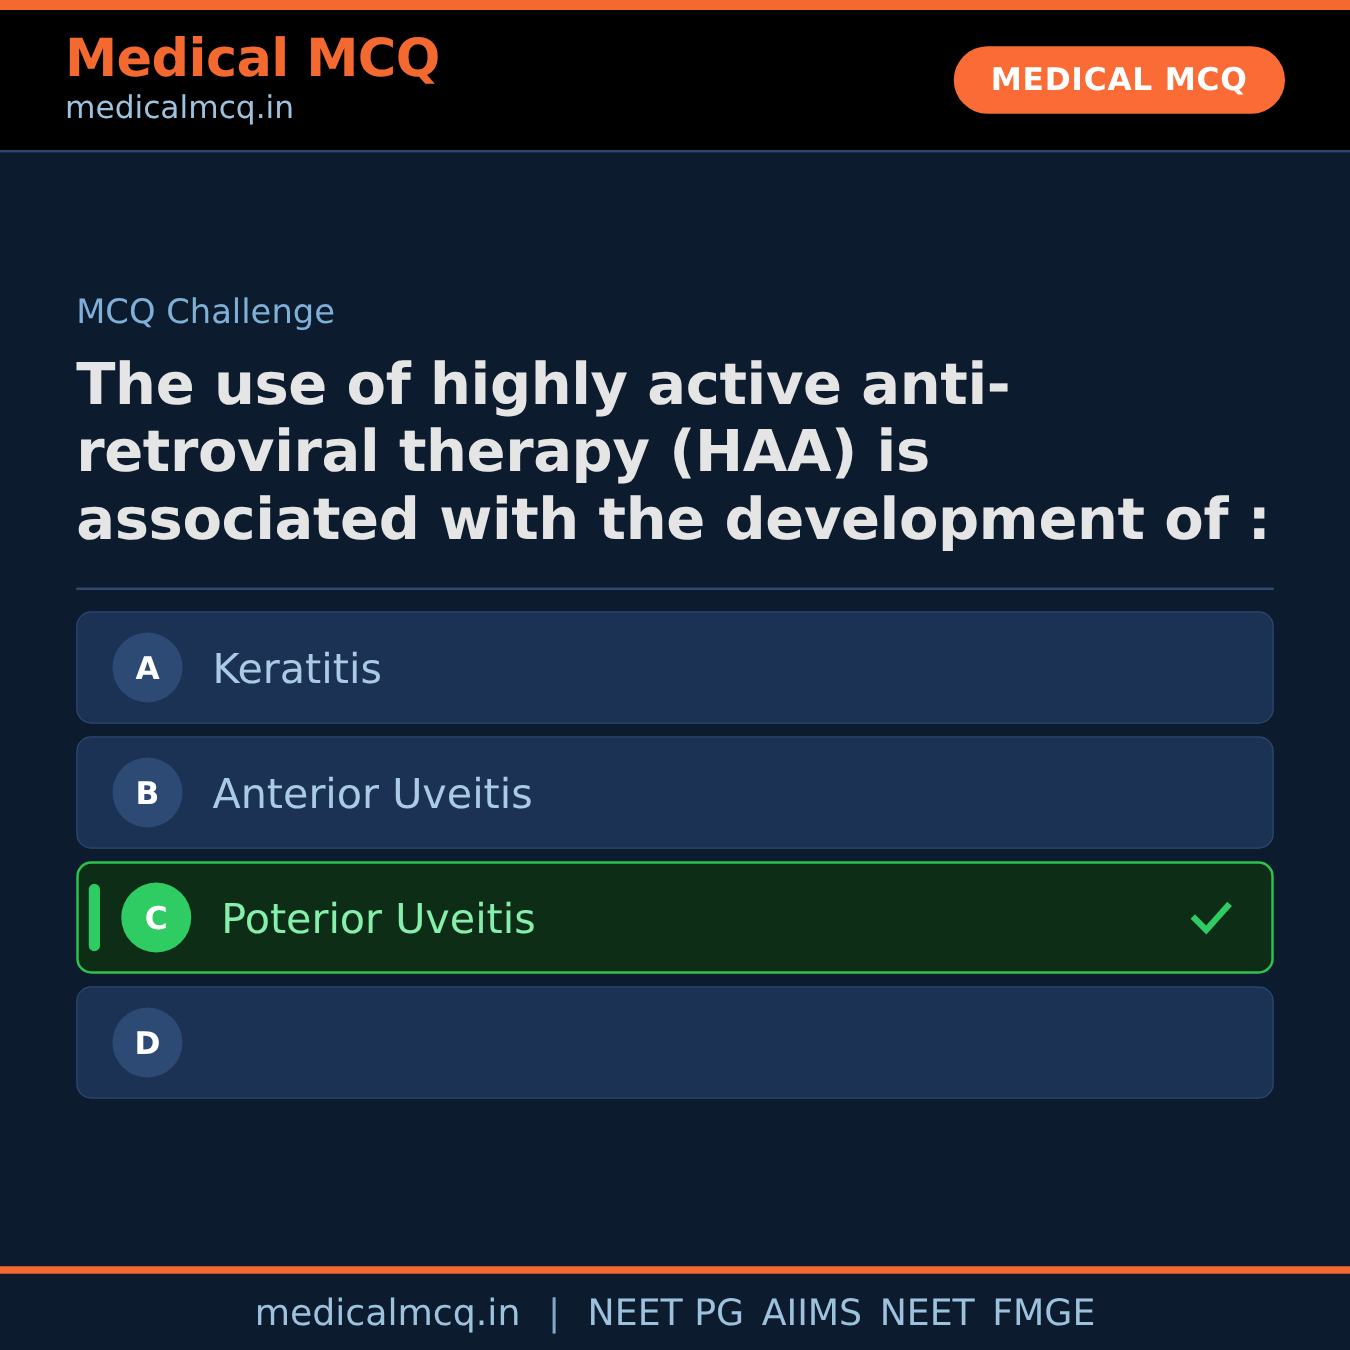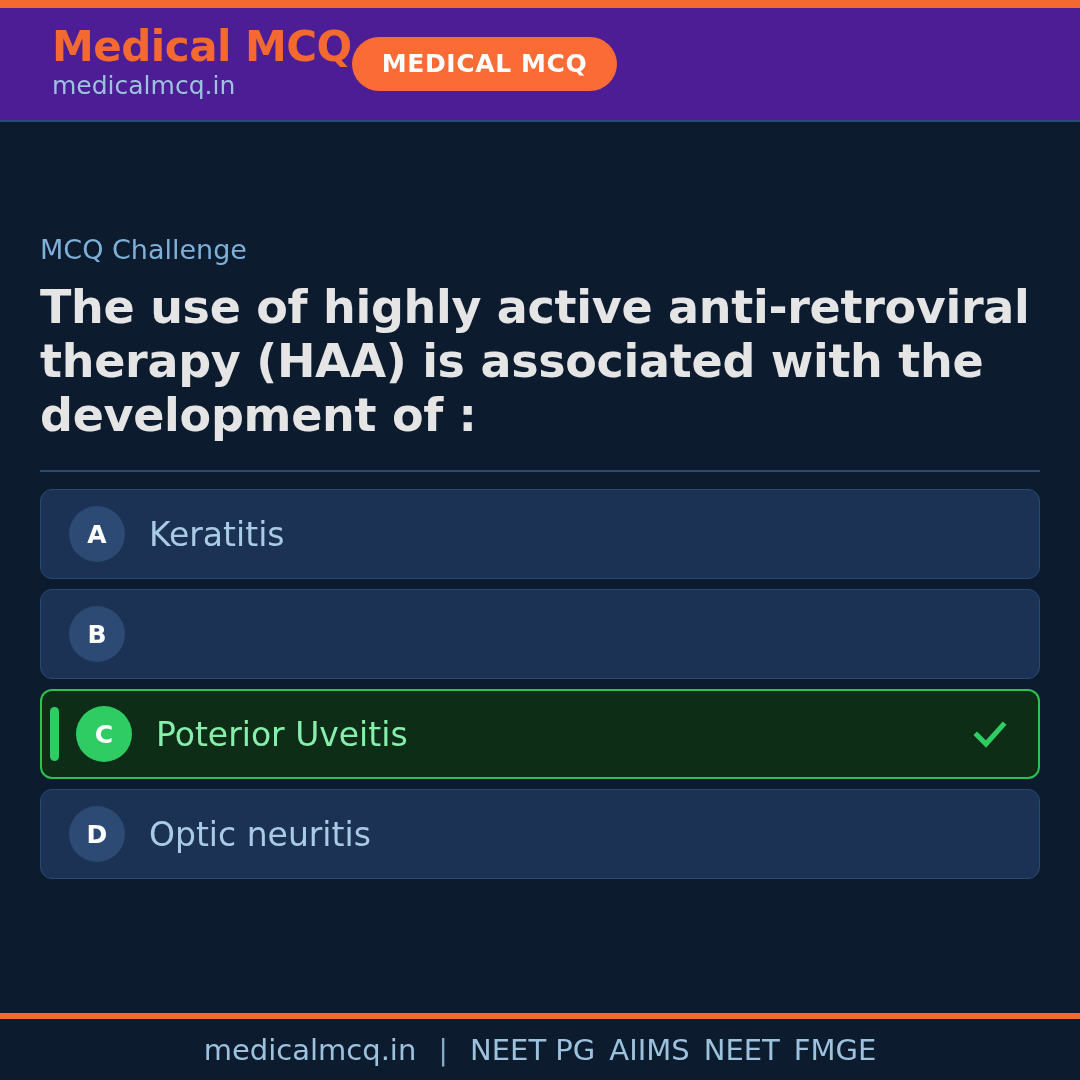--- a/index.html
+++ b/index.html
@@ -18,26 +18,27 @@
   
   .top-accent {
     height: 8px;
     width: 100%;
     background: #f4692f;
   }
 
   
   .header {
     height: 114px;
-    background: #4c1d95;
+    background: #000000;
     border-bottom: 2px solid #2b4straight;
     border-bottom: 2px solid #2b4a72;
     box-sizing: border-box;
     display: flex;
     align-items: center;
+    justify-content: space-between;
     padding: 0 52px 0 52px;
     position: relative;
   }
   .brand-block {
     display: flex;
     flex-direction: column;
     justify-content: center;
     margin-top: -2px;
   }
   .brand-title {
@@ -59,21 +60,21 @@
     font-size: 25px;
     font-weight: bold;
     letter-spacing: 0.6px;
     padding: 12px 30px 13px 30px;
     border-radius: 30px;
     white-space: nowrap;
   }
 
   
   .main {
-    padding: 0 40px;
+    padding: 0 61px;
     position: relative;
   }
   .kicker {
     color: #7fb0d8;
     font-size: 27px;
     margin-top: 114px;
     line-height: 1;
   }
   .question {
     color: #e5e5e5;
@@ -205,36 +206,36 @@
 
   <div class="options">
 
     <div class="option">
       <div class="badge">A</div>
       <div class="opt-text">Keratitis</div>
     </div>
 
     <div class="option">
       <div class="badge">B</div>
+      <div class="opt-text">Anterior Uveitis</div>
     </div>
 
     <div class="option correct">
       <div class="accent-bar"></div>
       <div class="badge">C</div>
       <div class="opt-text">Poterior Uveitis</div>
       <div class="check">
         <svg width="40" height="40" viewBox="0 0 40 40" aria-hidden="true">
           <path d="M7 21 L16 30 L33 11" fill="none" stroke="#2ecc63" stroke-width="5" stroke-linecap="square" stroke-linejoin="miter"></path>
         </svg>
       </div>
     </div>
 
     <div class="option">
       <div class="badge">D</div>
-      <div class="opt-text">Optic neuritis</div>
     </div>
 
   </div>
 </div>
 
 <div class="footer">
   <div class="footer-inner">
     <span class="footer-site">medicalmcq.in</span>
     <span class="footer-sep">|</span>
     <span class="footer-exam">NEET PG</span>

